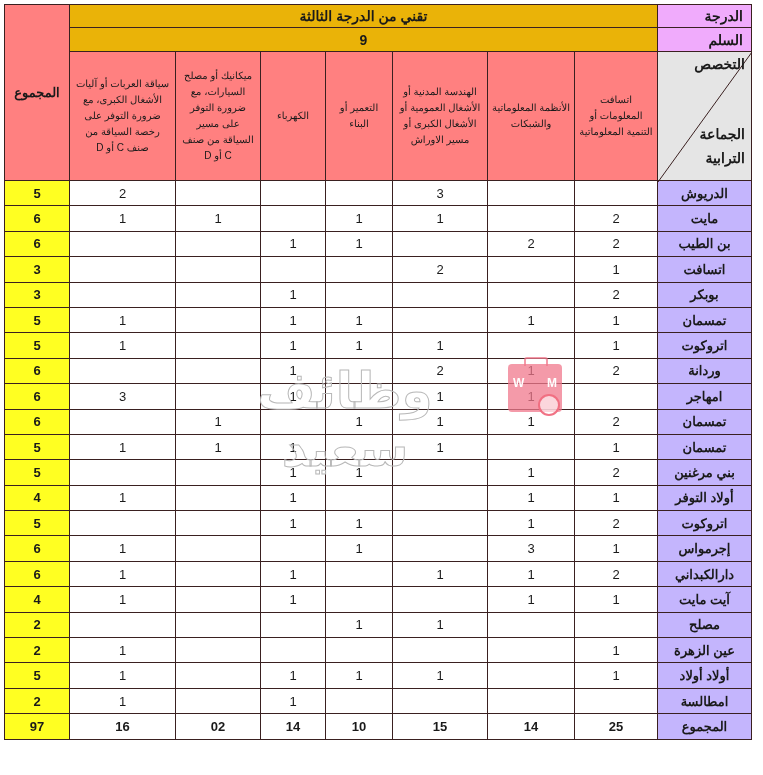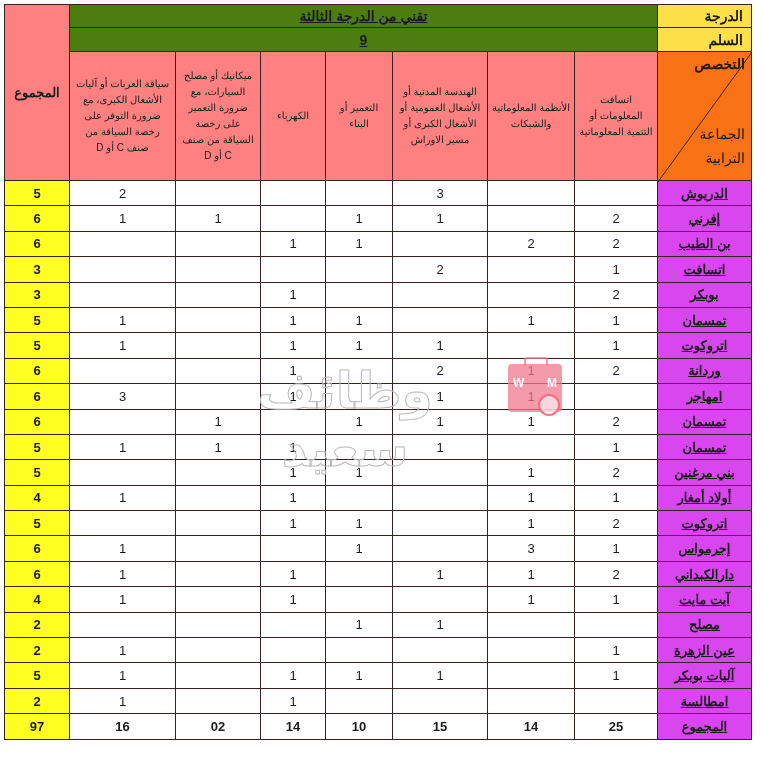--- a/index.html
+++ b/index.html
@@ -7,31 +7,31 @@
   .page { position: absolute; left: 0; top: 0; width: 763px; height: 775px; background: #fff; }
   table.grid {
     position: absolute; left: 4px; top: 4px;
     border-collapse: collapse; table-layout: fixed;
     direction: rtl;
   }
   table.grid td, table.grid th {
     border: 1px solid #3a2020; padding: 0; text-align: center; vertical-align: middle;
     font-family: "Liberation Sans", sans-serif; color: #1a1a1a;
   }
-  .hdr { background: #4d7c0f; text-decoration: underline; }
+  .hdr { background: #eab308; }
   .hdr-title { font-weight: bold; font-size: 14px; height: 22px; }
   .hdr-scale { font-weight: bold; font-size: 14px; height: 23px; }
-  .label-cell { background: #fde047; font-weight: bold; font-size: 14px; text-align: right !important; padding-right: 8px !important; }
+  .label-cell { background: #f0abfc; font-weight: bold; font-size: 14px; text-align: right !important; padding-right: 8px !important; }
   .spec { background: #ff8080; font-size: 10px; line-height: 16px; padding: 0 4px !important; height: 128px; }
-  .corner { background: #f97316; position: relative; height: 128px; }
+  .corner { background: #e5e5e5; position: relative; height: 128px; }
   .corner svg { position: absolute; left: 0; top: 0; }
   .corner .tl { position: absolute; right: 6px; top: 4px; font-weight: bold; font-size: 14px; }
-  .corner .bl { position: absolute; right: 6px; bottom: 10px; font-weight: normal; font-size: 14px; line-height: 24px; text-align: right; }
+  .corner .bl { position: absolute; right: 6px; bottom: 10px; font-weight: bold; font-size: 14px; line-height: 24px; text-align: right; }
   .total-hdr { background: #ff8080; font-weight: bold; font-size: 13px; }
-  td.row-label { background: #d946ef; font-weight: bold; font-size: 13px; text-align: right; padding-right: 10px; height: 24.4px; text-decoration: underline; }
+  td.row-label { background: #c4b5fd; font-weight: bold; font-size: 13px; text-align: right; padding-right: 10px; height: 24.4px; }
   td.val { font-size: 13px; background: #fff; }
   td.sum { background: #ffff22; font-weight: bold; font-size: 13px; }
   tr.footer td.val { font-weight: bold; }
   .watermark {
     position: absolute; left: 200px; top: 360px; width: 370px; height: 70px; pointer-events: none;
   }
   .wm-text {
     position: absolute; left: 0; top: 2px; font-size: 50px; font-weight: bold; color: transparent;
     -webkit-text-stroke: 1px #b8b8b8; font-family: "DejaVu Sans", sans-serif; direction: rtl; width: 290px; text-align: center;
   }
@@ -76,36 +76,36 @@
               <line x1="94" y1="0" x2="0" y2="130" stroke="#3a2020" stroke-width="1"></line>
             </svg>
           <span class="tl">التخصص</span>
           <span class="bl">الجماعة الترابية</span>
         </td>
       <td class="spec">اتسافت المعلومات أو التنمية المعلوماتية</td>
           <td class="spec">الأنظمة المعلوماتية والشبكات</td>
           <td class="spec">الهندسة المدنية أو الأشغال العمومية أو الأشغال الكبرى أو مسير الاوراش</td>
           <td class="spec">التعمير أو البناء</td>
           <td class="spec">الكهرباء</td>
-          <td class="spec">ميكانيك أو مصلح السيارات، مع ضرورة التعمير على رخصة السياقة من صنف C أو D</td>
+          <td class="spec">ميكانيك أو مصلح السيارات، مع ضرورة التوفر على مسير السياقة من صنف C أو D</td>
           <td class="spec">سياقة العربات أو آليات الأشغال الكبرى، مع ضرورة التوفر على رخصة السياقة من صنف C أو D</td>
         </tr>
     <tr>
           <td class="row-label">الدريوش</td>
           <td class="val"></td>
           <td class="val"></td>
           <td class="val">3</td>
           <td class="val"></td>
           <td class="val"></td>
           <td class="val"></td>
           <td class="val">2</td>
           <td class="sum">5</td>
         </tr>
         <tr>
-          <td class="row-label">إفرني</td>
+          <td class="row-label">مايت</td>
           <td class="val">2</td>
           <td class="val"></td>
           <td class="val">1</td>
           <td class="val">1</td>
           <td class="val"></td>
           <td class="val">1</td>
           <td class="val">1</td>
           <td class="sum">6</td>
         </tr>
         <tr>
@@ -212,21 +212,21 @@
           <td class="val">2</td>
           <td class="val">1</td>
           <td class="val"></td>
           <td class="val">1</td>
           <td class="val">1</td>
           <td class="val"></td>
           <td class="val"></td>
           <td class="sum">5</td>
         </tr>
         <tr>
-          <td class="row-label">أولاد أمغار</td>
+          <td class="row-label">أولاد التوفر</td>
           <td class="val">1</td>
           <td class="val">1</td>
           <td class="val"></td>
           <td class="val"></td>
           <td class="val">1</td>
           <td class="val"></td>
           <td class="val">1</td>
           <td class="sum">4</td>
         </tr>
         <tr>
@@ -289,21 +289,21 @@
           <td class="val">1</td>
           <td class="val"></td>
           <td class="val"></td>
           <td class="val"></td>
           <td class="val"></td>
           <td class="val"></td>
           <td class="val">1</td>
           <td class="sum">2</td>
         </tr>
         <tr>
-          <td class="row-label">آليات بوبكر</td>
+          <td class="row-label">أولاد أولاد</td>
           <td class="val">1</td>
           <td class="val"></td>
           <td class="val">1</td>
           <td class="val">1</td>
           <td class="val">1</td>
           <td class="val"></td>
           <td class="val">1</td>
           <td class="sum">5</td>
         </tr>
         <tr>

